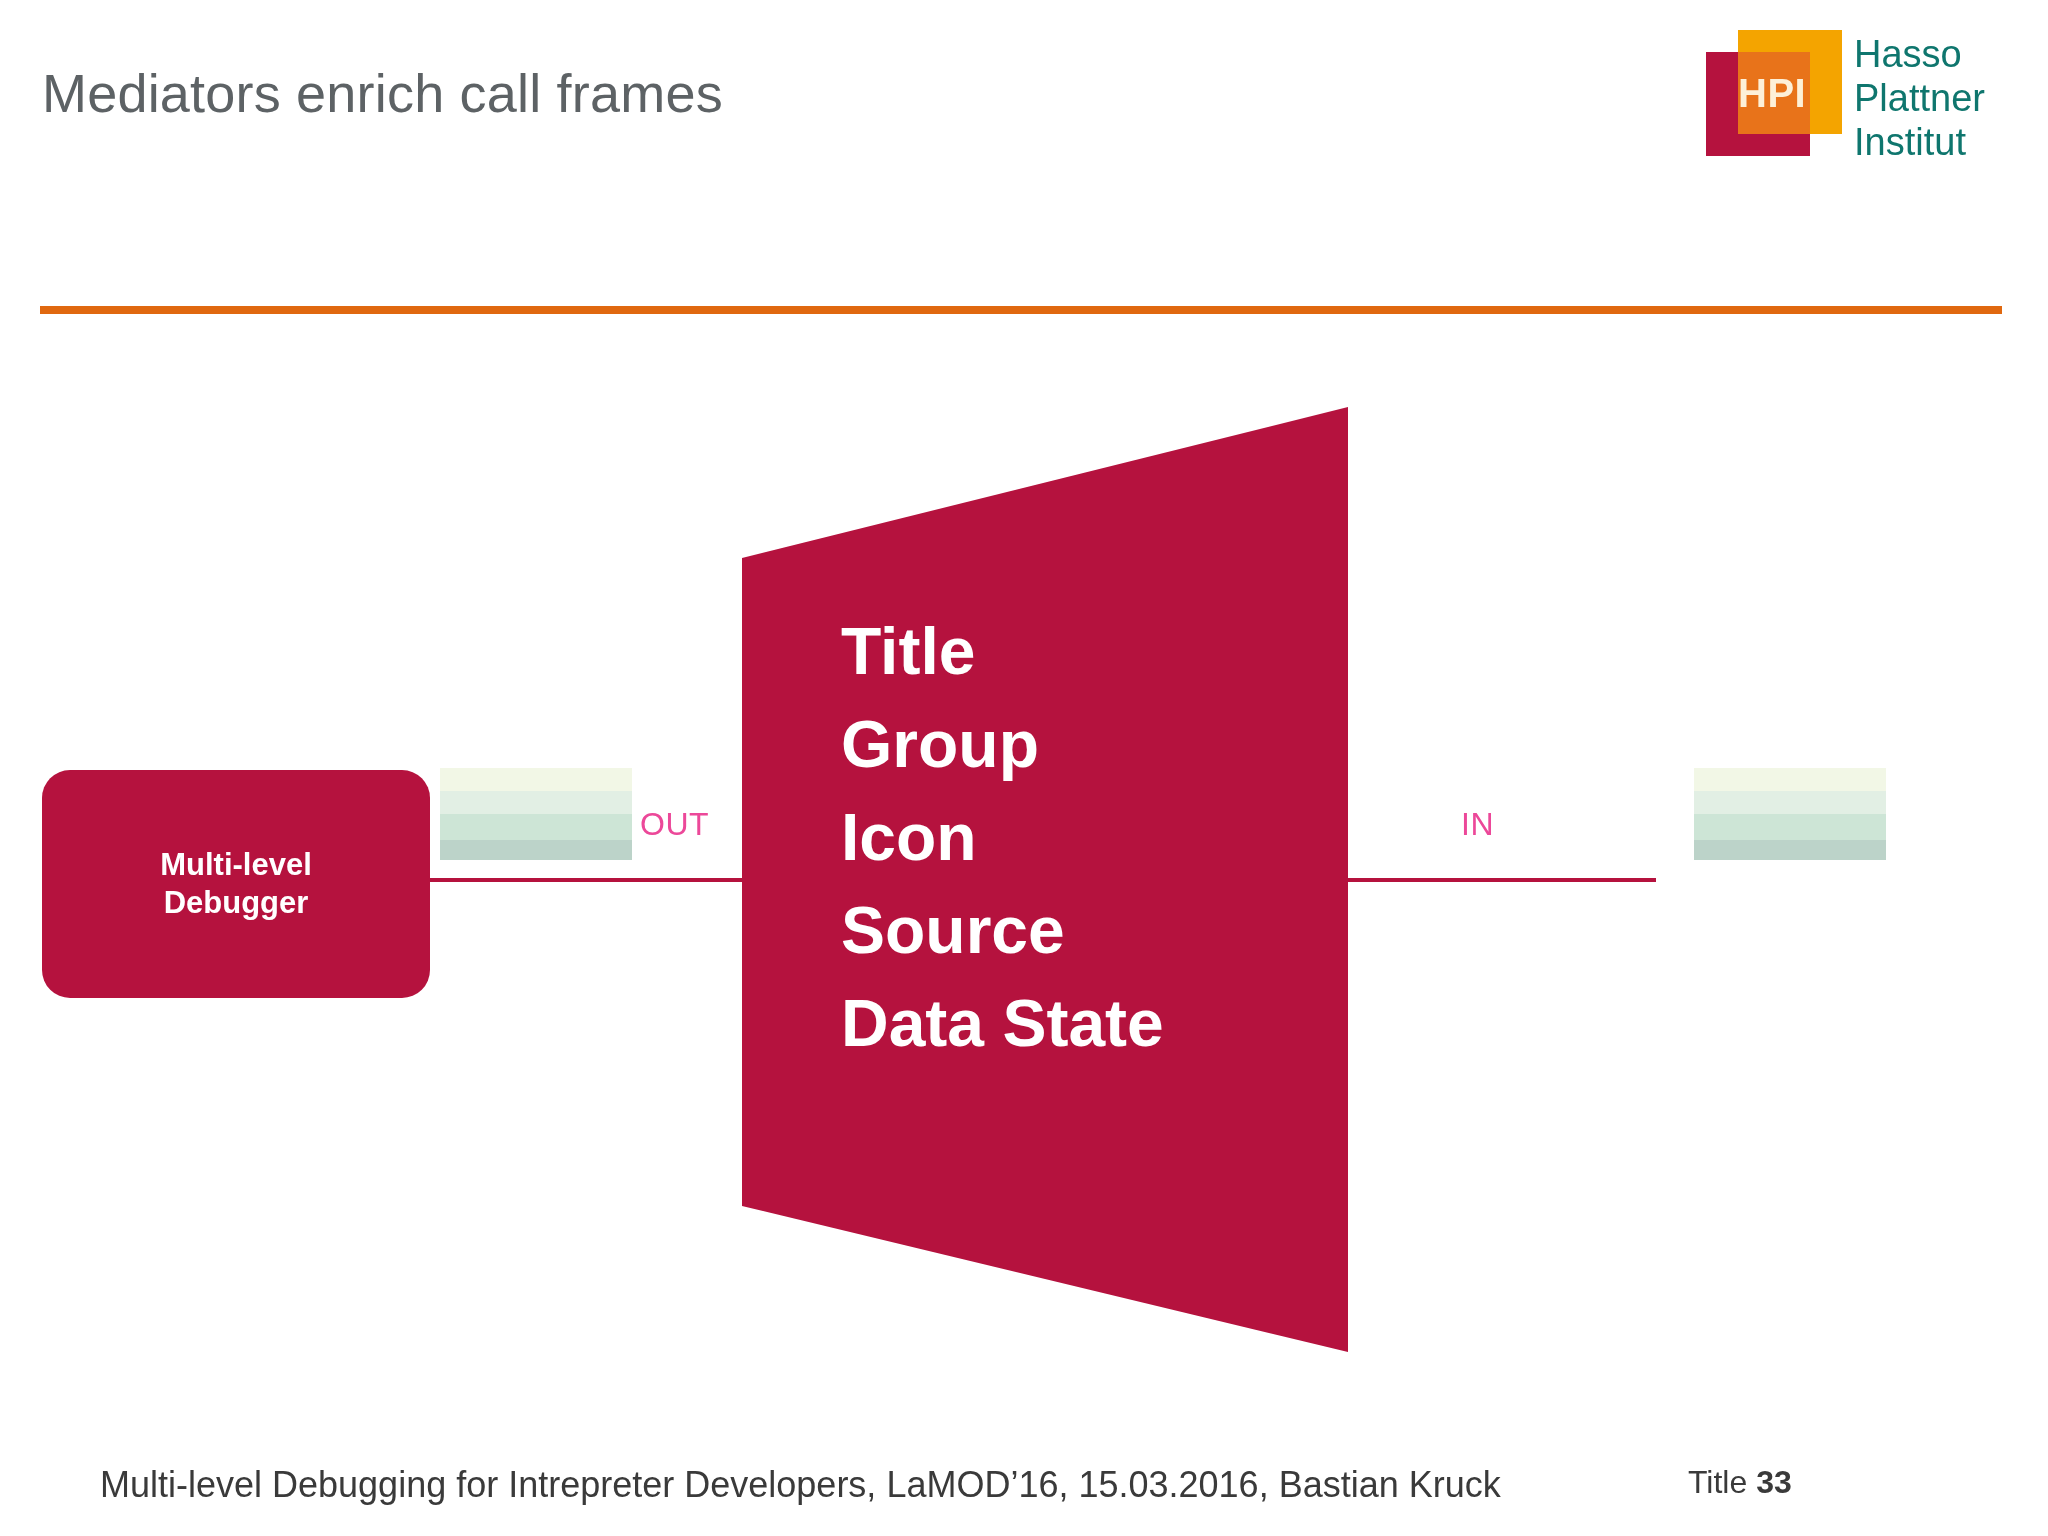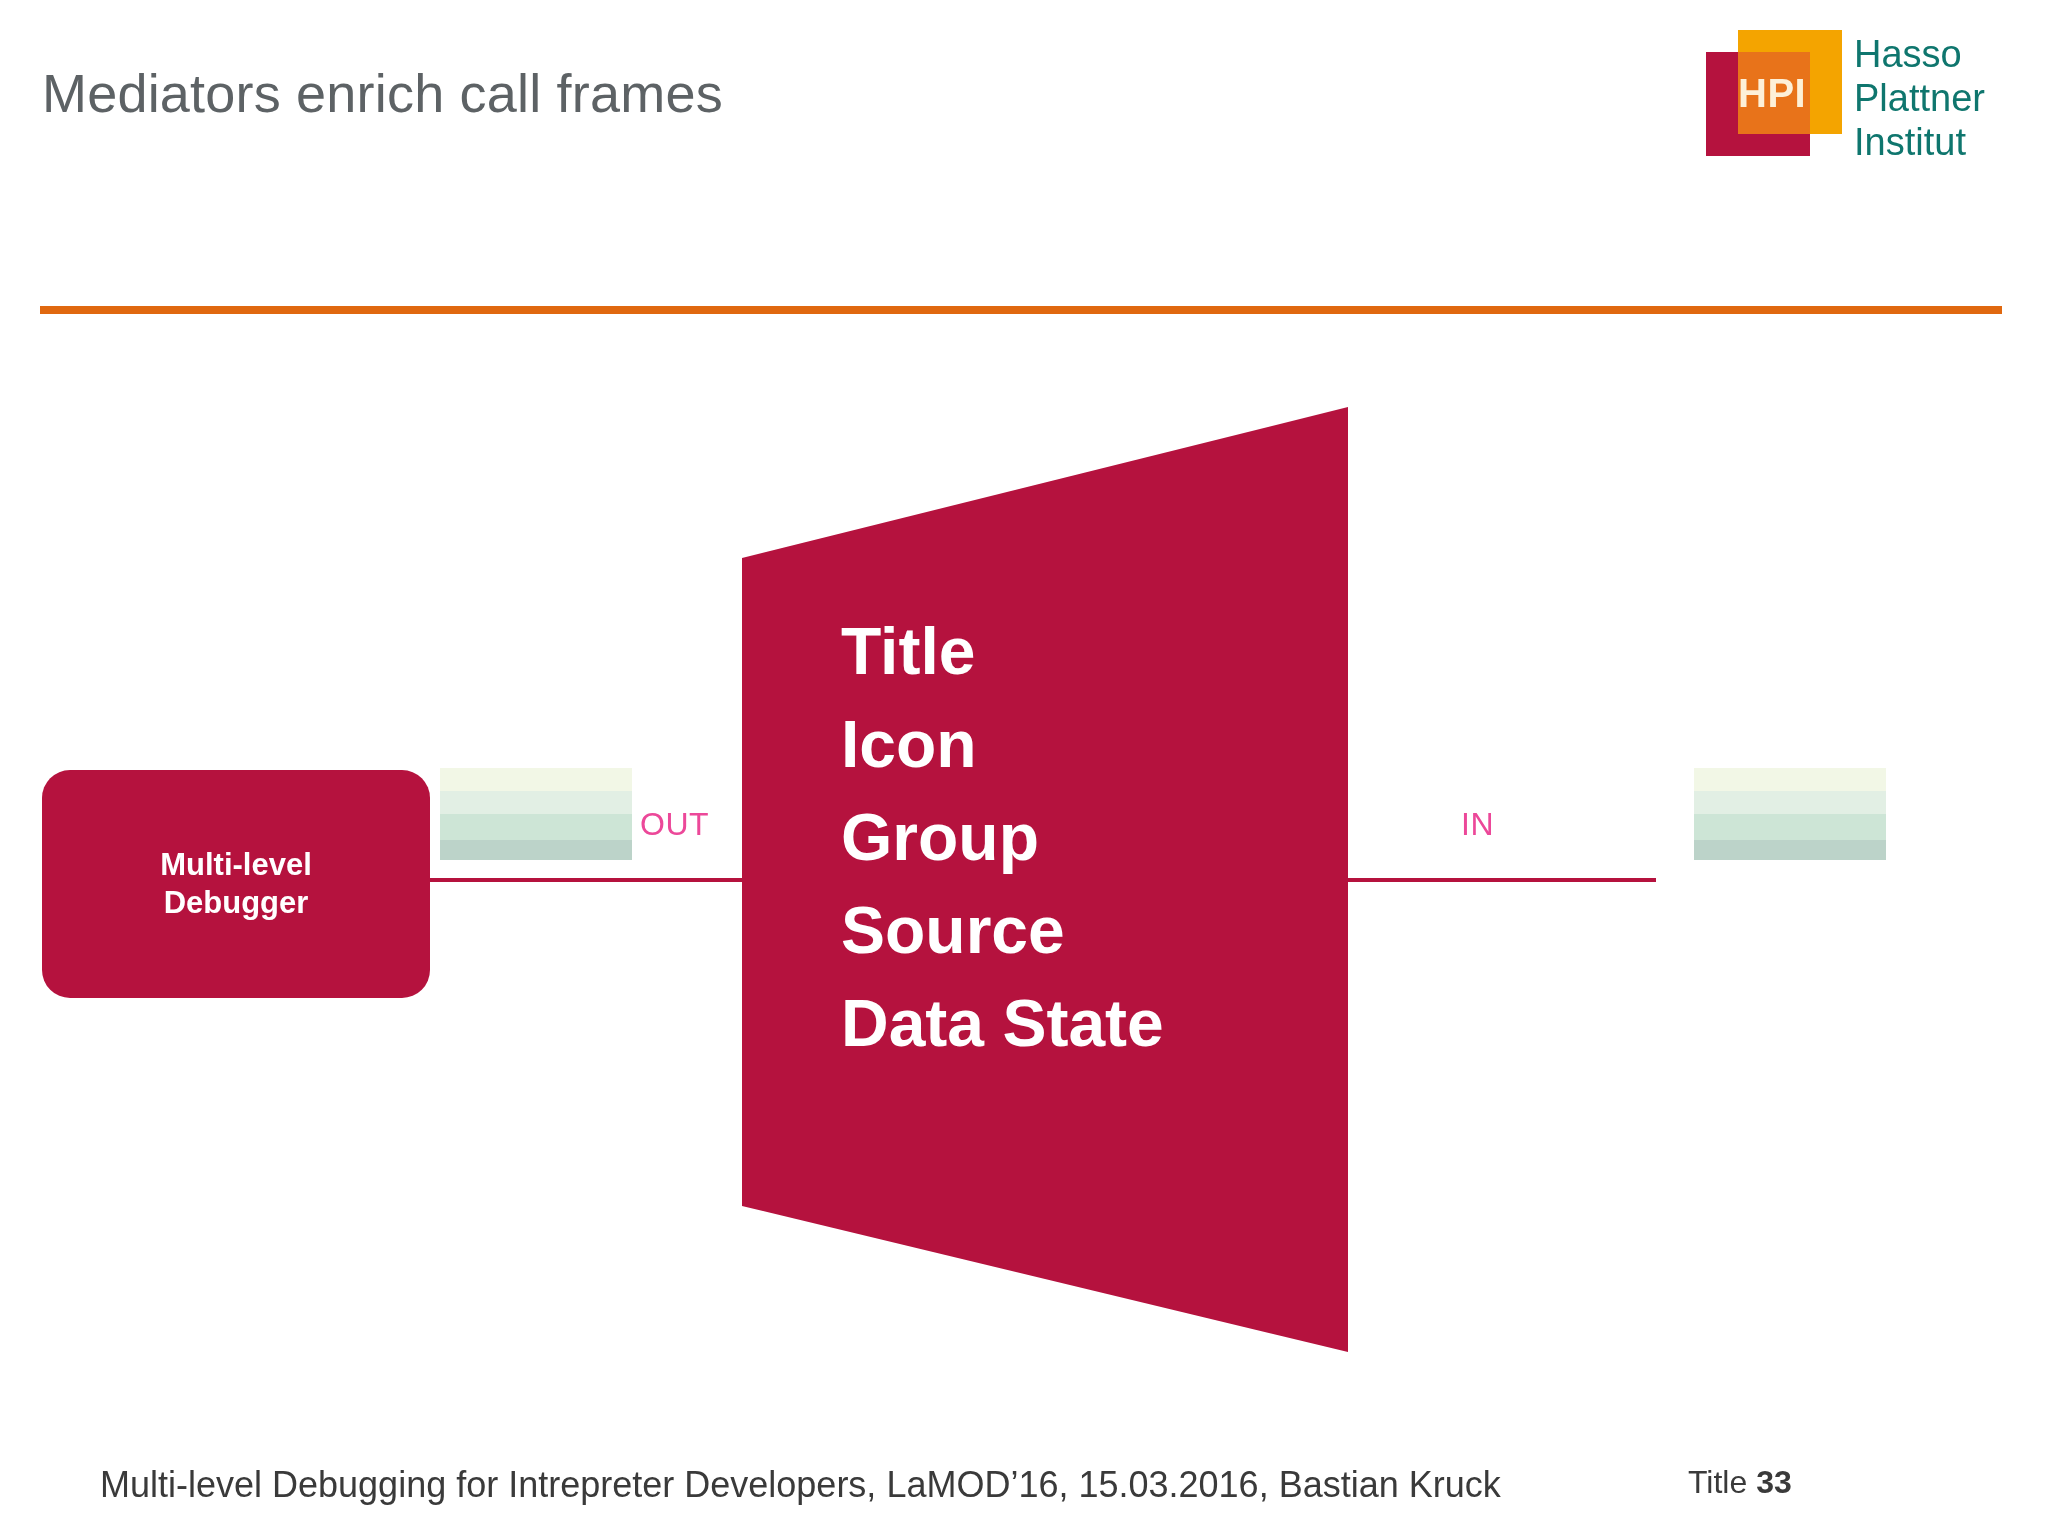--- a/index.html
+++ b/index.html
@@ -261,22 +261,22 @@
   <div class="frame-stack frame-stack-in"></div>
 
   <div class="io-label io-label-in">IN</div>
 
   <div class="mediator">
     <svg viewBox="0 0 622 960" preserveAspectRatio="none">
       <polygon points="12,158 618,7 618,952 12,806" fill="#b5123e"></polygon>
     </svg>
     <div class="mediator-lines">
       <div>Title</div>
+      <div>Group</div>
       <div>Icon</div>
-      <div>Group</div>
       <div>Source</div>
       <div>Data State</div>
     </div>
   </div>
 
   <div class="footer-text">Multi-level Debugging for Intrepreter Developers, LaMOD’16, 15.03.2016, Bastian Kruck</div>
   <div class="footer-chart">
     <span>Title</span>
     <b>33</b>
   </div>

